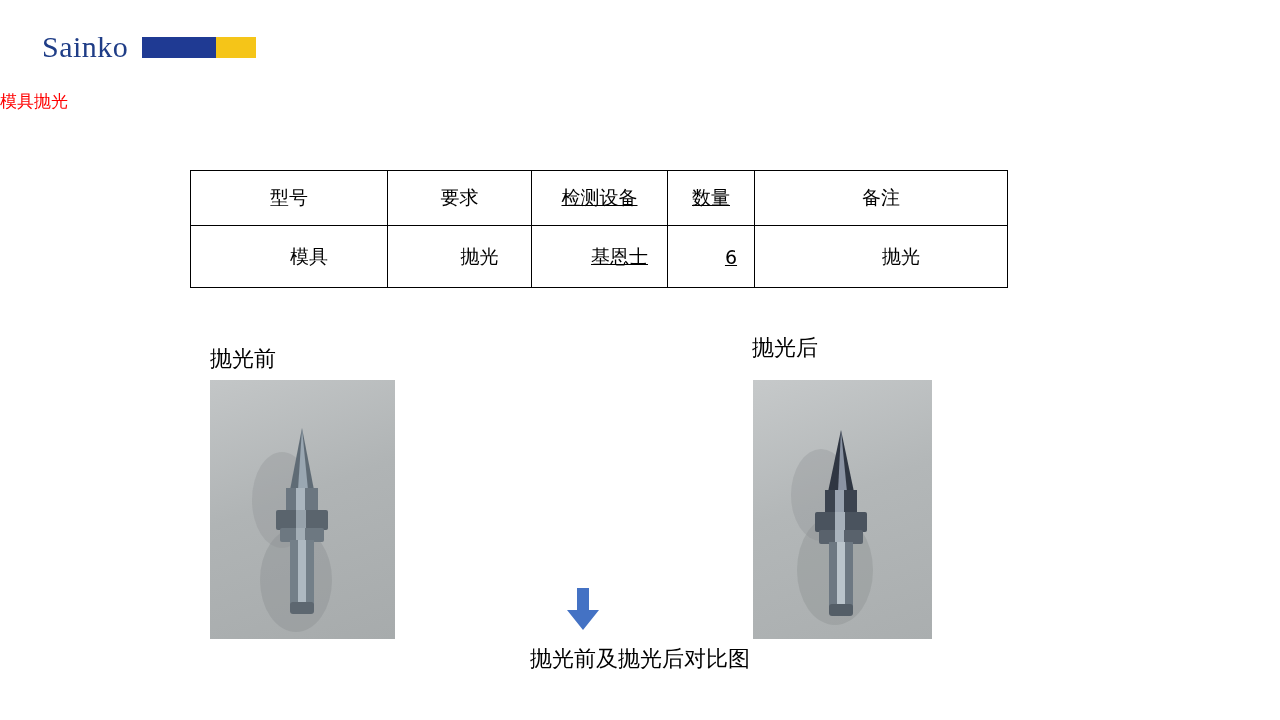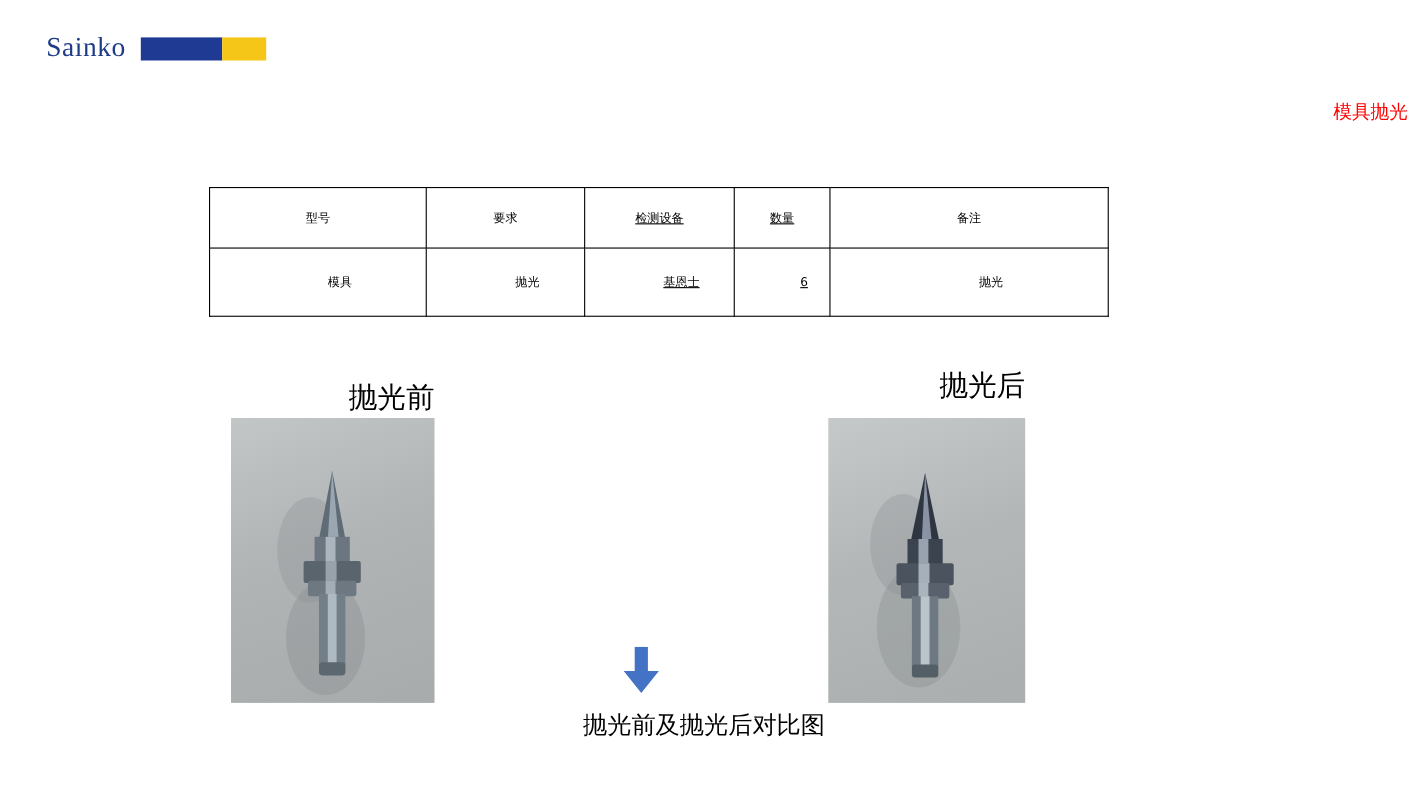--- a/index.html
+++ b/index.html
@@ -18,21 +18,21 @@
   
   .logo-block {
     position: absolute;
     left: 42px;
     top: 30px;
     display: flex;
     align-items: center;
   }
   .logo-text {
     font-family: "Liberation Serif", serif;
-    font-size: 25px;
+    font-size: 30px;
     color: #1f3d87;
     letter-spacing: 0.5px;
     font-weight: 400;
   }
   .logo-bars {
     display: flex;
     margin-left: 14px;
   }
   .logo-bar-blue {
     width: 74px;
@@ -44,39 +44,39 @@
     height: 21px;
     background: #f5c518;
   }
 
   
   .slide-title {
     position: absolute;
     top: 90px;
     left: 0;
     width: 1280px;
-    text-align: right;
+    text-align: left;
     color: #ff0000;
     font-size: 17px;
     font-family: "DejaVu Sans", sans-serif;
   }
 
   
   .spec-table {
     position: absolute;
     left: 190px;
     top: 170px;
     width: 812px;
     border-collapse: collapse;
     table-layout: fixed;
   }
   .spec-table td, .spec-table th {
     border: 1.5px solid #000000;
     text-align: center;
-    font-size: 11px;
+    font-size: 19px;
     font-weight: normal;
     font-family: "DejaVu Sans", sans-serif;
     color: #000000;
     padding: 0;
   }
   .spec-table thead td {
     height: 54px;
   }
   .spec-table tbody td {
     height: 61px;
@@ -91,24 +91,24 @@
     font-family: "Liberation Serif", serif;
     font-size: 15px;
   }
   .red-cell {
     color: #ff0000;
   }
 
   
   .cap {
     position: absolute;
-    font-size: 26px;
+    font-size: 22px;
     font-family: "DejaVu Sans", sans-serif;
     color: #000000;
-    text-align: right;
+    text-align: left;
   }
   .cap-before {
     left: 210px;
     top: 344px;
     width: 185px;
   }
   .cap-after {
     left: 752px;
     top: 333px;
     width: 180px;

